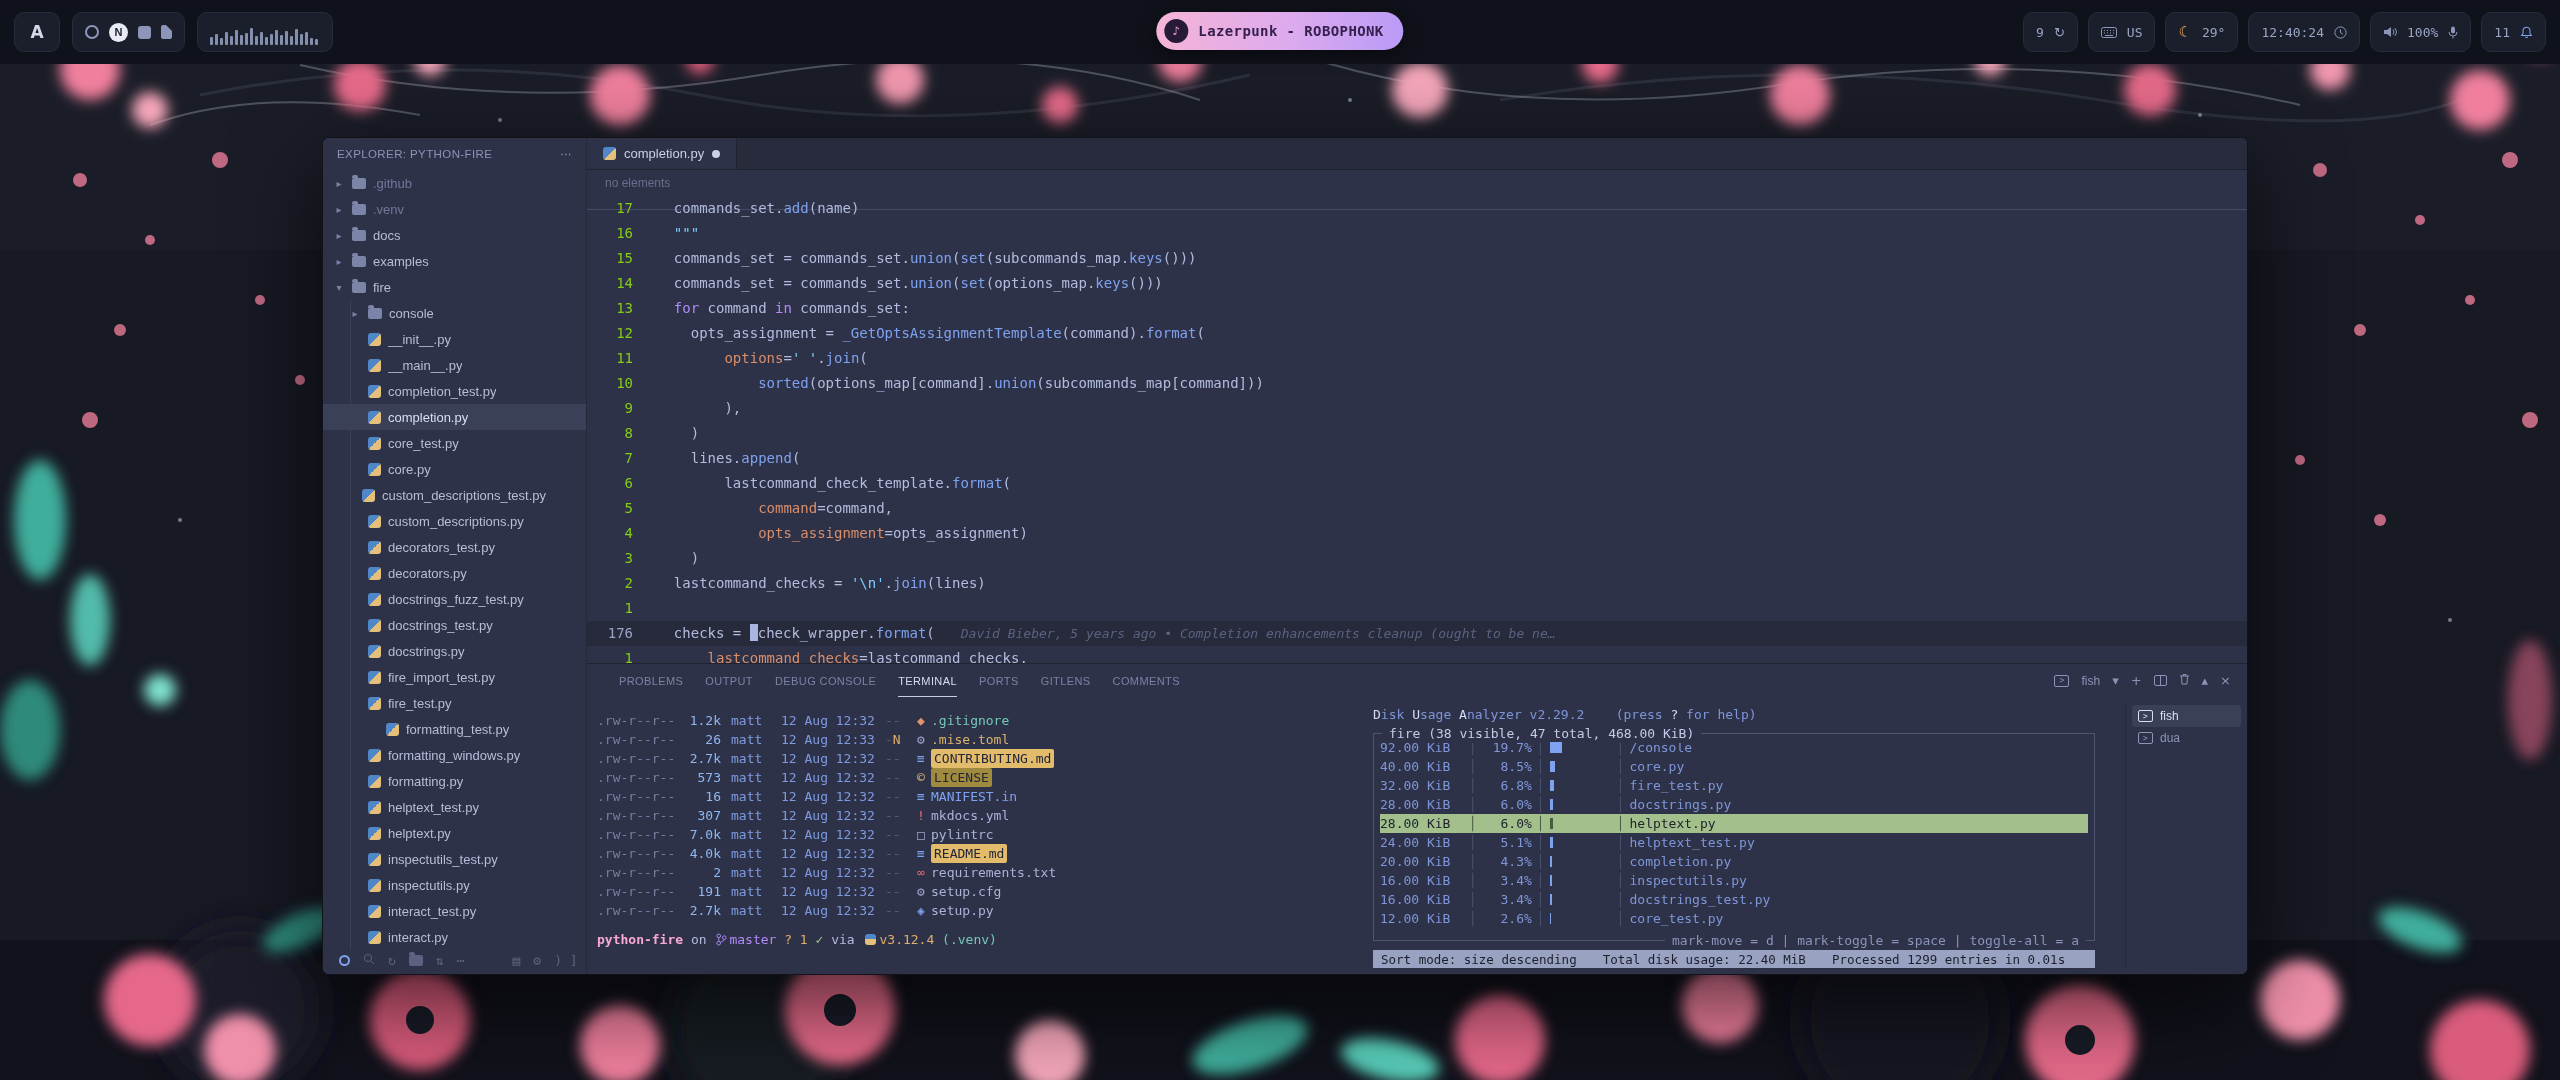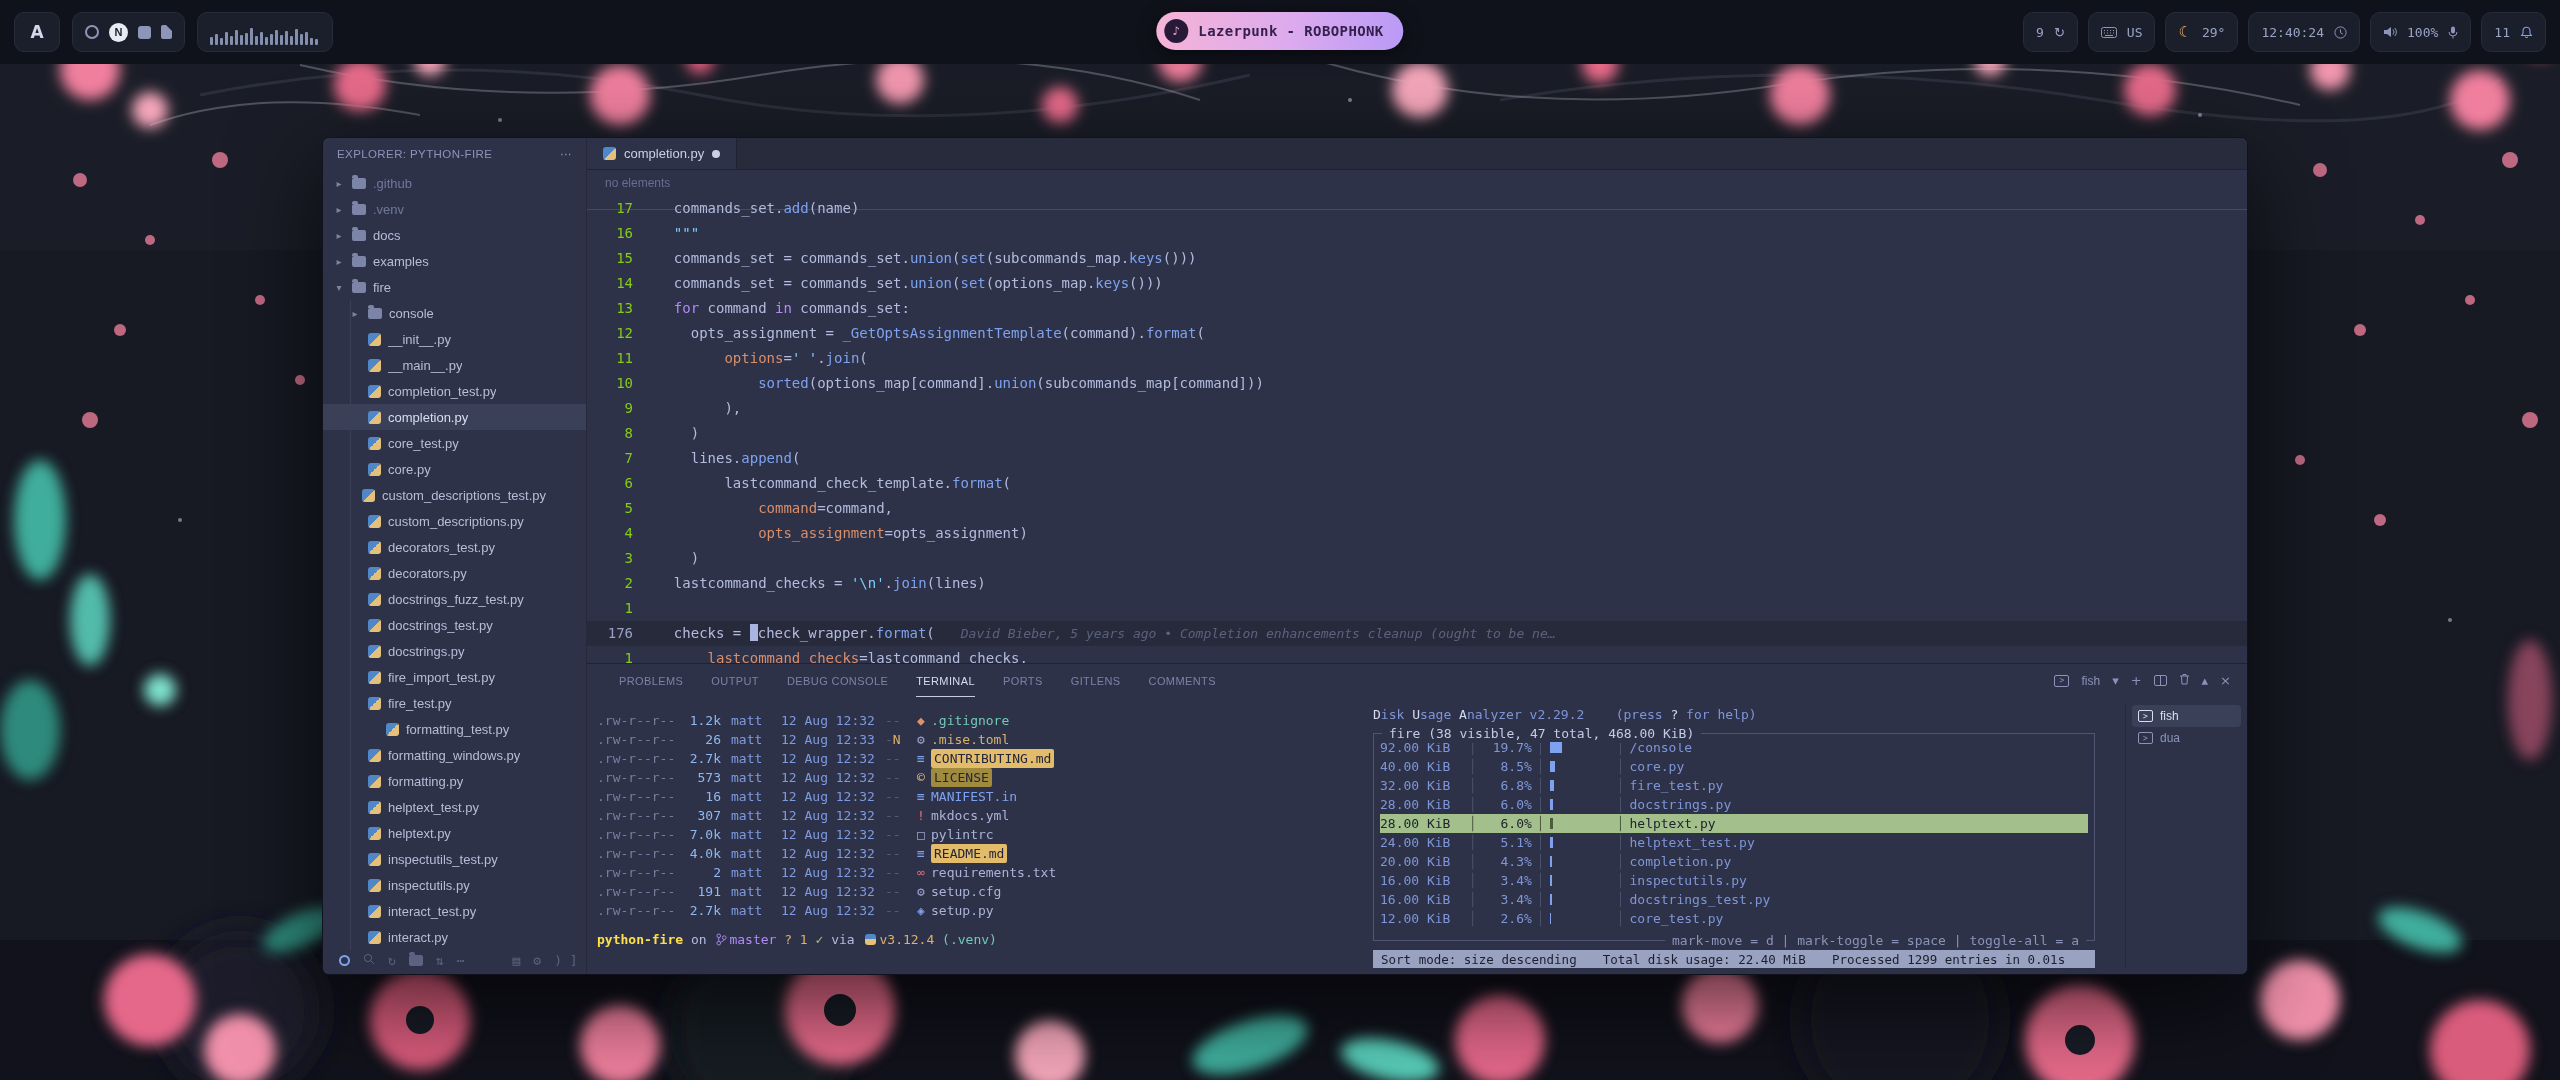--- a/index.html
+++ b/index.html
@@ -55,21 +55,21 @@
   .cl.cur-line{background:#272a3b}
   .gut{width:70px;text-align:right;padding-right:24px;color:#84cc16;flex:none}
   .cur-line .gut{color:#99a2c8}
   .ctext{white-space:pre}
   .tk-df{color:#b3bcde}.tk-kw{color:#b18af8}.tk-fn{color:#7ea2f0}.tk-str{color:#7dcfff}.tk-pr{color:#d98e6a}
   .tk-cur{display:inline-block;width:8px;height:17px;background:#a9b4e0;vertical-align:text-bottom}
   .blame{color:#5b6280;font-style:italic;margin-left:26px;font-size:13px}
 
   
   .panel{height:311px;flex:none;display:flex;flex-direction:column;border-top:1px solid #1f2330;background:#2e3248}
-  .ptabs{height:33px;display:flex;align-items:stretch;gap:28px;padding:0 16px 0 32px;flex:none}
+  .ptabs{height:33px;display:flex;align-items:stretch;gap:22px;padding:0 16px 0 32px;flex:none}
   .ptab{display:flex;align-items:center;font-size:11px;letter-spacing:.4px;color:#7a83a6;cursor:default}
   .ptab.active{color:#d6dcf2;box-shadow:inset 0 -1px 0 #c5cce8}
   .ptabs-right{margin-left:auto;display:flex;align-items:center;gap:12px;color:#8b94b8;font-size:12px}
   .pt-btn{cursor:default;font-size:13px;font-family:"DejaVu Sans",sans-serif}
   .term-ic{width:15px;height:12px;border:1px solid currentColor;border-radius:2px;font-size:8px;display:inline-flex;align-items:center;justify-content:center;font-family:"DejaVu Sans Mono",monospace}
   .split-ic{width:13px;height:11px;border:1px solid currentColor;border-radius:2px;position:relative;display:inline-block}
   .split-ic::after{content:"";position:absolute;left:5px;top:0;bottom:0;width:1px;background:currentColor}
   .pcontent{flex:1;position:relative;font:13px/19px "DejaVu Sans Mono",monospace;color:#aab3d6}
   .lsblock{position:absolute;left:10px;top:14px;width:770px}
   .lsrow{display:flex;height:19px;align-items:center;white-space:pre}
@@ -77,21 +77,21 @@
   .c-size{width:44px;text-align:right;color:#8fb8f0}
   .c-user{width:42px;margin-left:10px;color:#7e9ae0}
   .c-date{width:100px;margin-left:8px;color:#7e9ae0}
   .c-attr{width:26px;margin-left:4px;color:#565c78}
   .c-attr b{color:#e0af68;font-weight:normal}
   .c-ico{width:20px;text-align:center}
   .n-df{color:#aab3d6}.n-teal{color:#73c8b8}.n-amber{color:#d8b26a}.n-blue{color:#7ea2f0}
   .n-hl{background:#e2bc6a;color:#23263a;padding:0 3px;border-radius:2px}
   .n-hl2{background:#a08a3d;color:#23263a;padding:0 3px;border-radius:2px}
   .promptline{margin-top:10px;white-space:pre}
-  .tk-dir{color:#fde047;font-weight:bold}.tk-purple{color:#b18af8}.tk-amber{color:#e0af68}.tk-green{color:#9ec87e}.tk-teal{color:#73c8b8}
+  .tk-dir{color:#f9a8d4;font-weight:bold}.tk-purple{color:#b18af8}.tk-amber{color:#e0af68}.tk-green{color:#9ec87e}.tk-teal{color:#73c8b8}
   .branch-ic{color:#b18af8;display:inline-block;vertical-align:-2px;margin:0 2px}
   .py-ic{display:inline-block;width:11px;height:11px;border-radius:3px;background:linear-gradient(180deg,#4f87c8 50%,#e5c07b 50%);vertical-align:-1px;margin:0 3px}
 
   
   .dua{position:absolute;left:786px;top:8px;width:722px;bottom:10px}
   .dua-head{height:19px;white-space:pre;color:#7e96d8}
   .hl{color:#d6dcf2}
   .dua-box{position:relative;border:1px solid rgba(122,131,166,.45);margin-top:9px;padding:4px 6px 12px 6px}
   .dua-title{position:absolute;top:-10px;left:8px;background:#2e3248;padding:0 7px;color:#c3cbe8}
   .dua-foot{position:absolute;bottom:-10px;right:8px;background:#2e3248;padding:0 7px;color:#8a93b8}

